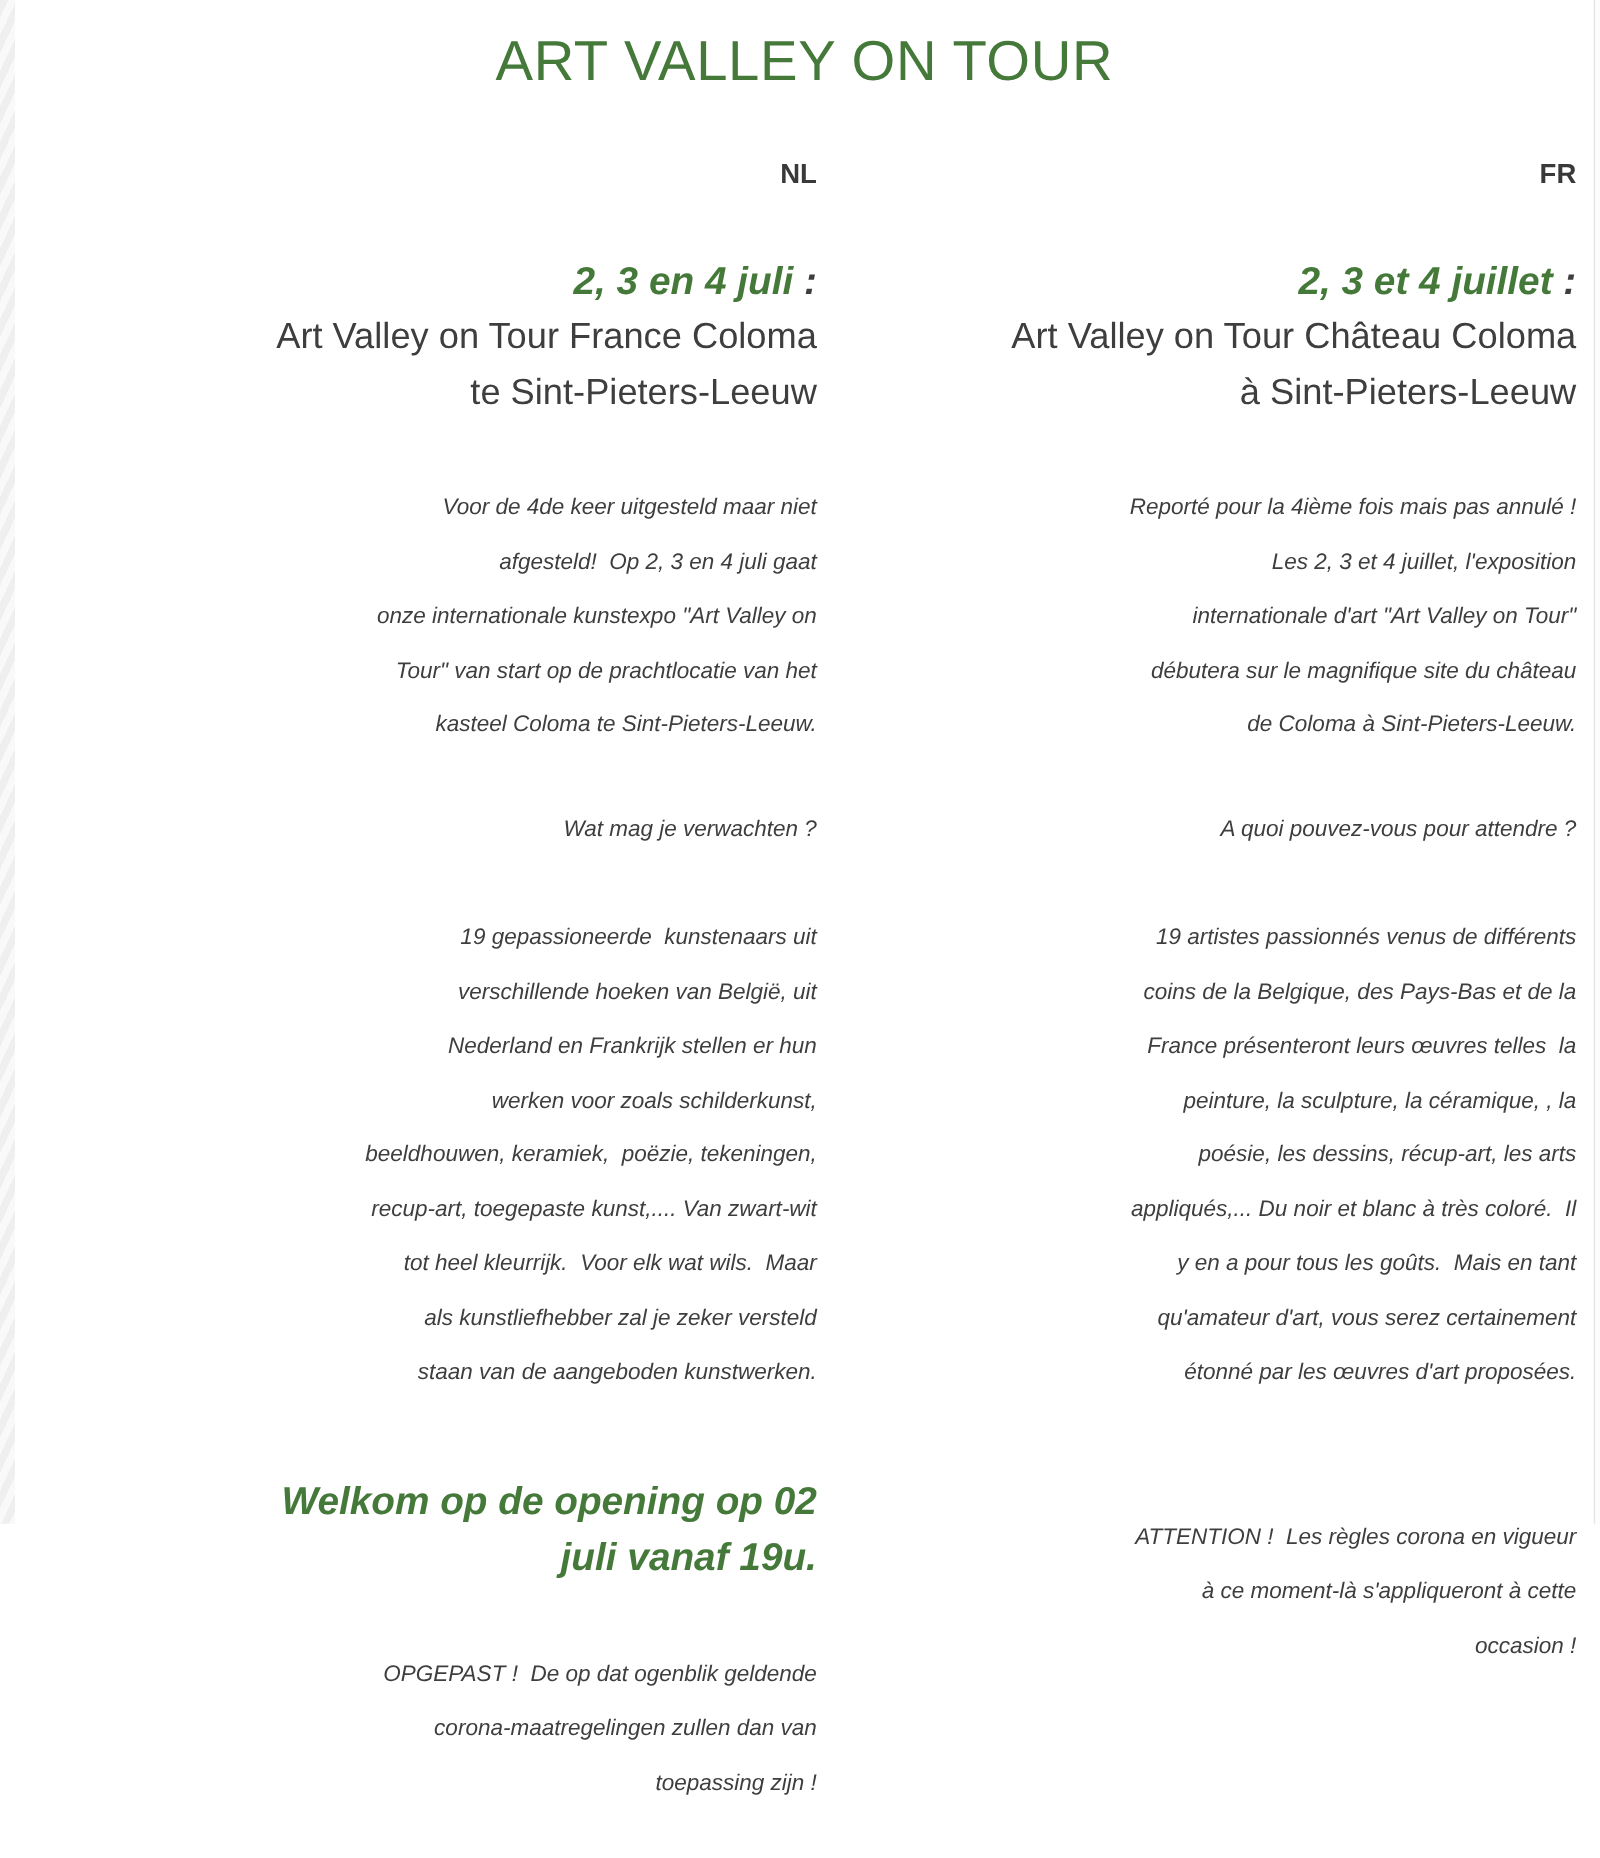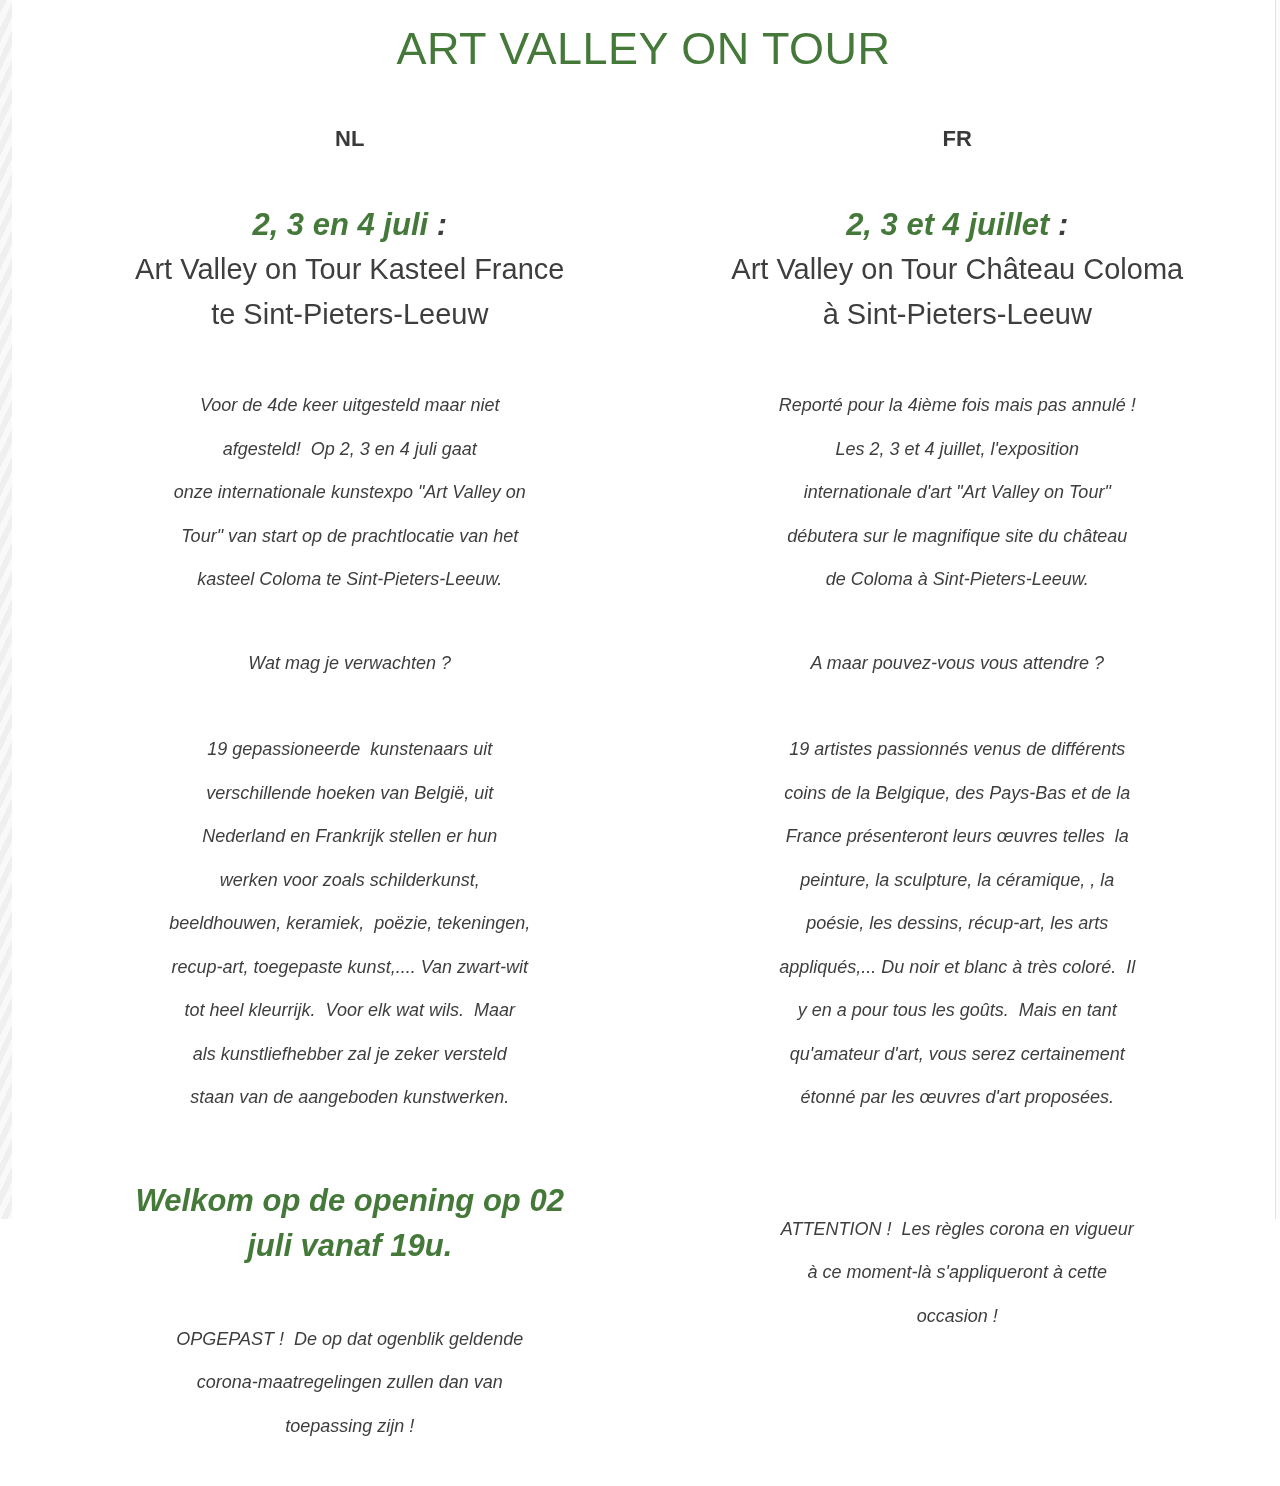--- a/index.html
+++ b/index.html
@@ -36,21 +36,21 @@
     font-weight: 400;
     letter-spacing: 0.5px;
     line-height: 1.2;
   }
 
   .columns {
     display: grid;
     grid-template-columns: 1fr 1fr;
     padding: 0 14px 0 34px;
   }
-  .col { text-align: center; }
+  .col { text-align: right; }
 
   .lang-label {
     margin-top: 50px;
     font-size: 22px;
     font-weight: 700;
     color: #393939;
   }
 
   h2, p { margin: 0; font-style: italic; }
 
@@ -100,21 +100,21 @@
   <div class="edge-strip"></div>
 
   <div class="content">
     <h1 class="main-title">ART VALLEY ON TOUR</h1>
 
     <div class="columns">
 
       <section class="col col-nl">
         <div class="lang-label">NL</div>
         <h2 class="date-heading"><span>2, 3 en 4 juli</span><span class="colon"> :</span></h2>
-        <div class="subtitle">Art Valley on Tour Kasteel France
+        <div class="subtitle">Art Valley on Tour France Coloma
 te Sint-Pieters-Leeuw</div>
         <p class="para para1">Voor de 4de keer uitgesteld maar niet
 afgesteld!  Op 2, 3 en 4 juli gaat
 onze internationale kunstexpo "Art Valley on
 Tour" van start op de prachtlocatie van het
 kasteel Coloma te Sint-Pieters-Leeuw.</p>
         <p class="para question">Wat mag je verwachten ?</p>
         <p class="para para2">19 gepassioneerde  kunstenaars uit
 verschillende hoeken van België, uit
 Nederland en Frankrijk stellen er hun
@@ -134,21 +134,21 @@
       <section class="col col-fr">
         <div class="lang-label">FR</div>
         <h2 class="date-heading"><span>2, 3 et 4 juillet</span><span class="colon"> :</span></h2>
         <div class="subtitle">Art Valley on Tour Château Coloma
 à Sint-Pieters-Leeuw</div>
         <p class="para para1">Reporté pour la 4ième fois mais pas annulé !
 Les 2, 3 et 4 juillet, l'exposition
 internationale d'art "Art Valley on Tour"
 débutera sur le magnifique site du château
 de Coloma à Sint-Pieters-Leeuw.</p>
-        <p class="para question">A maar pouvez-vous vous attendre ?</p>
+        <p class="para question">A quoi pouvez-vous pour attendre ?</p>
         <p class="para para2">19 artistes passionnés venus de différents
 coins de la Belgique, des Pays-Bas et de la
 France présenteront leurs œuvres telles  la
 peinture, la sculpture, la céramique, , la
 poésie, les dessins, récup-art, les arts
 appliqués,... Du noir et blanc à très coloré.  Il
 y en a pour tous les goûts.  Mais en tant
 qu'amateur d'art, vous serez certainement
 étonné par les œuvres d'art proposées.</p>
         <p class="para notice">ATTENTION !  Les règles corona en vigueur

